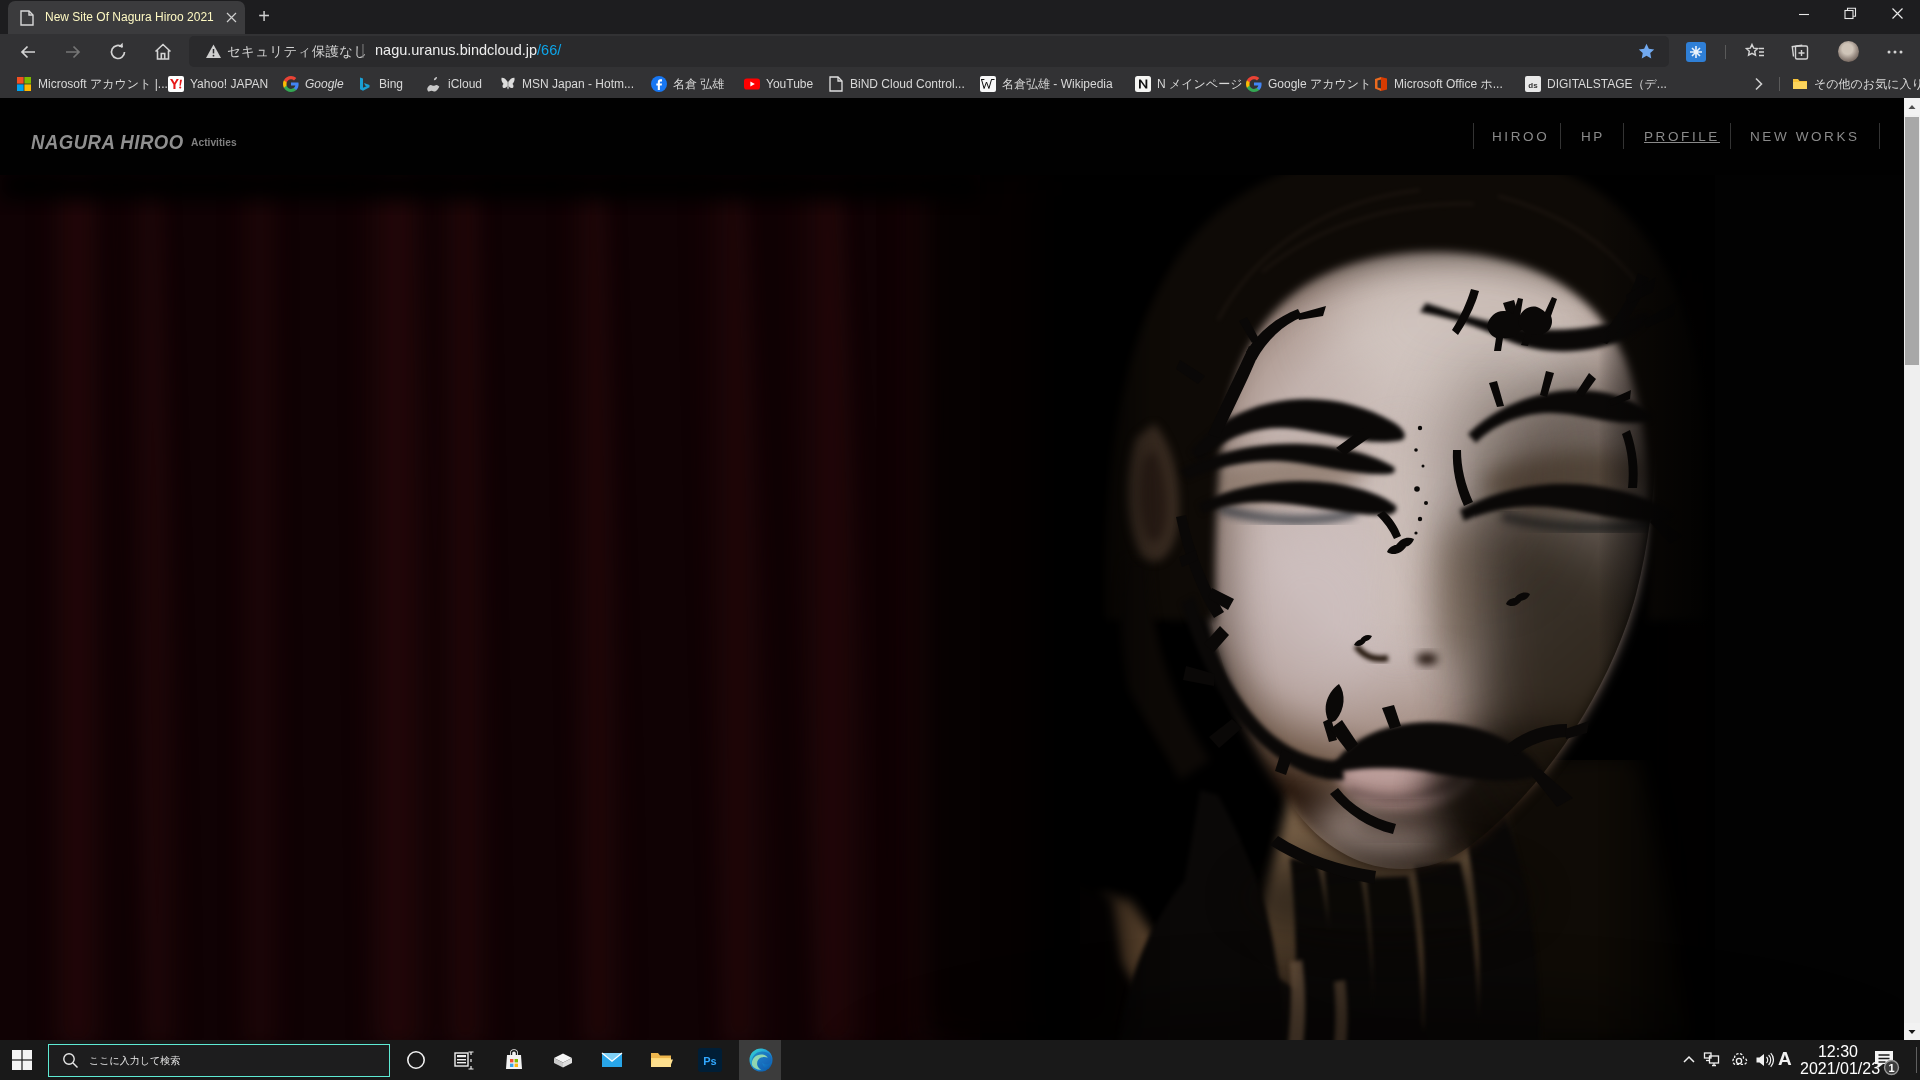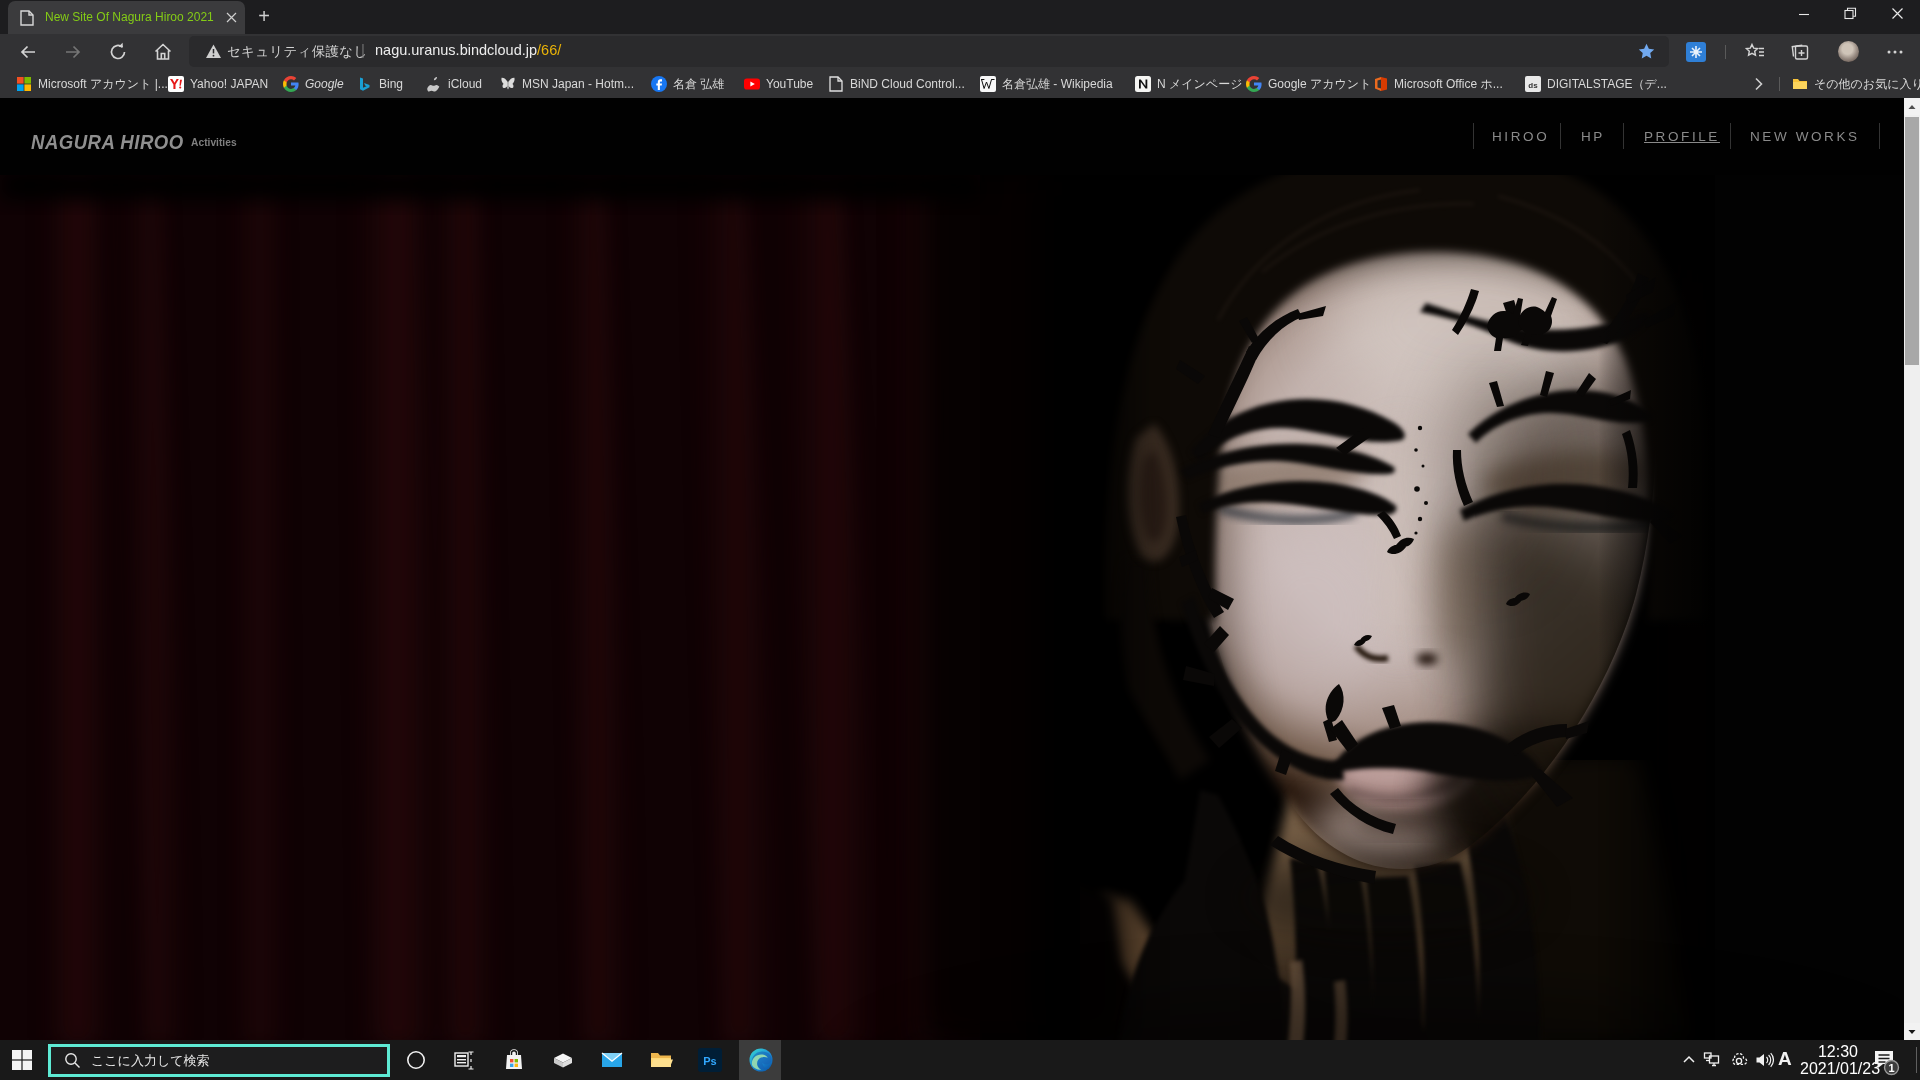--- a/index.html
+++ b/index.html
@@ -3,51 +3,51 @@
 <meta charset="utf-8">
 <style>
   * { margin:0; padding:0; box-sizing:border-box; }
   html,body { width:1920px; height:1080px; overflow:hidden; background:#000; }
   body { font-family:"Liberation Sans", sans-serif; position:relative; }
   .abs { position:absolute; }
   
   #tabstrip { position:absolute; left:0; top:0; width:1920px; height:34px; background:#1d1d1f; }
   #tab { position:absolute; left:8px; top:1px; width:237px; height:33px; background:#3b3b3d; border-radius:7px 7px 0 0; }
   #tab .fav { position:absolute; left:12px; top:9px; width:14px; height:16px; }
-  #tab .title { position:absolute; left:37px; top:9px; width:172px; font-size:12px; color:#84cc16; white-space:nowrap; overflow:hidden; }
+  #tab .title { position:absolute; left:37px; top:9px; width:172px; font-size:12px; color:#fef9c3; white-space:nowrap; overflow:hidden; }
   #tab .x { position:absolute; left:214px; top:8px; width:18px; height:18px; color:#d0d0d0; font-size:14px; text-align:center; line-height:18px; }
   #newtab { position:absolute; left:254px; top:7px; width:20px; height:20px; color:#cfcfcf; font-size:20px; line-height:19px; text-align:center; font-weight:400; }
   .wbtn { position:absolute; top:0; width:46px; height:30px; color:#e8e8e8; text-align:center; line-height:30px; }
   
   #toolbar { position:absolute; left:0; top:34px; width:1920px; height:36px; background:#323234; }
   .tbico { position:absolute; top:7px; width:22px; height:22px; }
   #addr { position:absolute; left:189px; top:2px; width:1480px; height:31px; background:#2a2a2c; border-radius:5px; }
   #addr .warn { position:absolute; left:16px; top:7px; }
   #addr .sec { position:absolute; left:38px; top:7px; font-size:13.5px; color:#d2d2d2; letter-spacing:0.3px; }
   #addr .sep { position:absolute; left:172px; top:5px; color:#6f6f6f; font-size:15px; }
   #addr .url { position:absolute; left:186px; top:6px; font-size:14.5px; color:#ececec; }
-  #addr .url span { color:#eab308;margin-top:24px; }
+  #addr .url span { color:#0ea5e9;margin-top:24px; }
   #addr .star { position:absolute; right:14px; top:7px; }
   
   #bookbar { position:absolute; left:0; top:70px; width:1920px; height:28px; background:#323234; }
   .bm { position:absolute; top:0; height:28px; display:flex; align-items:center; gap:6px; color:#d8d8d8; font-size:12px; white-space:nowrap; }
   .bmi { width:16px; height:16px; flex:0 0 16px; }
   
   #page { position:absolute; left:0; top:98px; width:1904px; height:942px; background:#000; overflow:hidden; }
   #logo { position:absolute; left:31px; top:33px; color:#8f8f8f; transform:scaleX(0.93); transform-origin:0 0; font-size:20px; font-weight:bold; font-style:italic; letter-spacing:0.5px; }
   #logo small { font-size:11px; font-style:normal; color:#7f7f7f; letter-spacing:0; font-weight:bold; margin-left:8px; vertical-align:3px; }
   #nav .it { position:absolute; top:31px; font-size:13.5px; letter-spacing:2.6px; color:#8a8a8a; }
   #nav .sp { position:absolute; top:25px; width:1px; height:26px; background:#333; }
   
   #sbar { position:absolute; left:1904px; top:98px; width:16px; height:942px; background:#efefef; }
   #sbar .th { position:absolute; left:1px; top:19px; width:14px; height:248px; background:#a8a8a8; }
   #sbar .ar { position:absolute; left:0; width:16px; height:17px; background:#f2f2f2; color:#4d4d4d; font-size:9px; text-align:center; line-height:17px; }
   
   #taskbar { position:absolute; left:0; top:1040px; width:1920px; height:40px; background:#191919; }
-  #search { position:absolute; left:48px; top:4px; width:342px; height:33px; background:#1d1d1e; border:3px solid #5eead4; display:flex; align-items:center; color:#e8e8e8; font-size:13px; }
+  #search { position:absolute; left:48px; top:4px; width:342px; height:33px; background:#1d1d1e; border:1px solid #5eead4; display:flex; align-items:center; color:#e8e8e8; font-size:10px; }
   .tkico { position:absolute; top:8px; width:24px; height:24px; }
   #clock { position:absolute; left:1800px; top:3px; width:76px; color:#fff; font-size:16px; text-align:center; line-height:17px; }
 </style>
 </head>
 <body>
 
 <div id="tabstrip">
   <div id="tab">
     <svg class="fav" viewBox="0 0 14 16">
         <path d="M1 1 h8 l4 4 v10 h-12 z" fill="none" stroke="#d8d8d8" stroke-width="1.4"></path>

